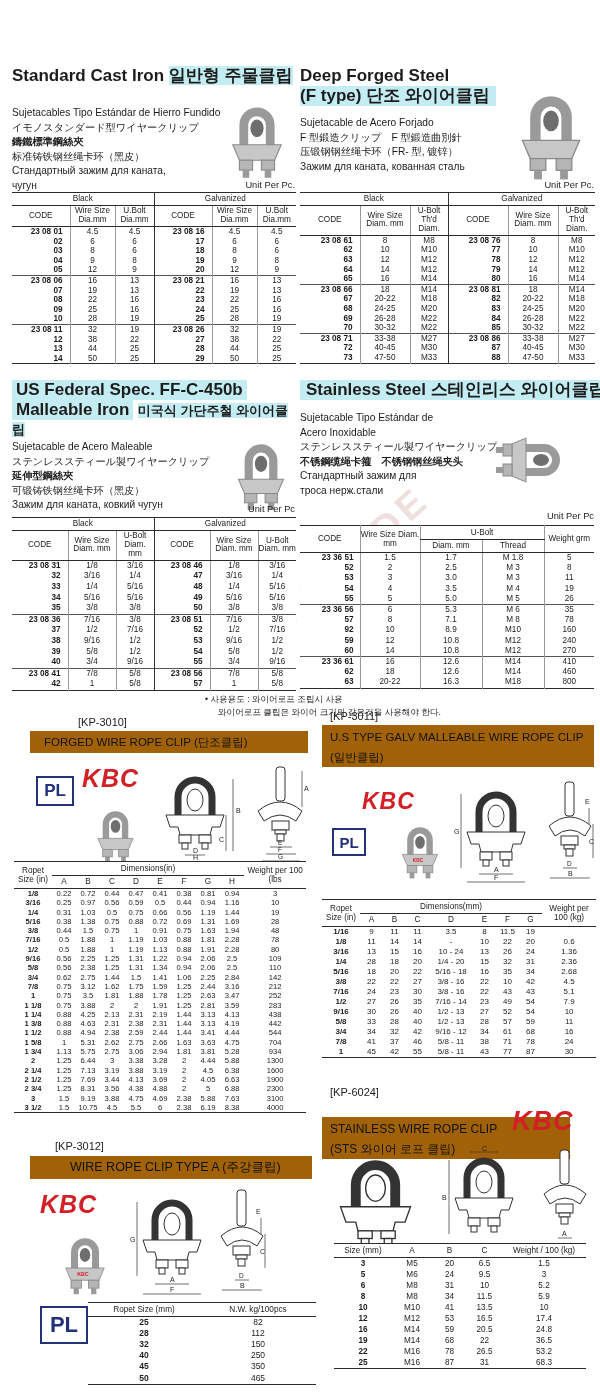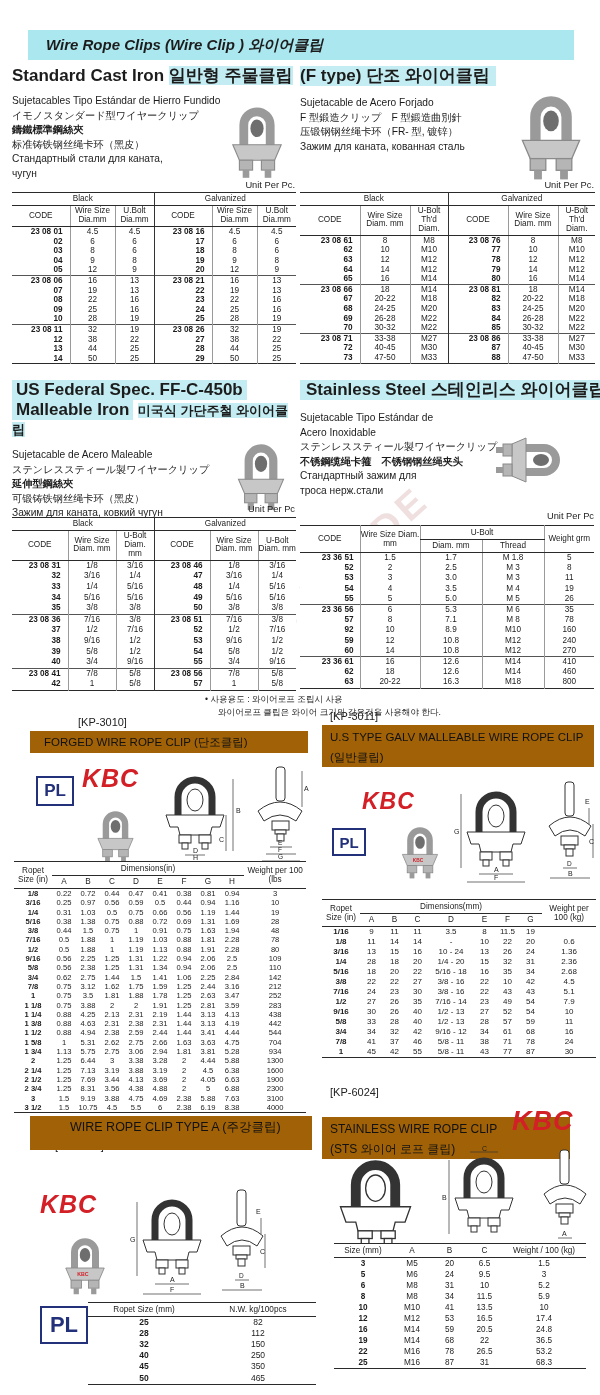--- a/index.html
+++ b/index.html
@@ -58,35 +58,32 @@
 .kp12 td{line-height:11.2px}
 svg text{font-family:"Liberation Sans",sans-serif}
 </style>
 </head>
 <body>
 
 <div class="page">
 
   <div class="abs wm" style="left:195px;top:560px">B2B TRADE</div>
 
-  <div class="abs banner">
-    <span>Wire Rope Clips  (Wire Clip ) 와이어클립</span>
-  </div>
 
   <div class="abs" style="left:12px;top:66px;width:288px">
     <div class="sec-h">
       <span>Standard Cast Iron</span>
       <span class="hl ko-i">일반형 주물클립</span>
     </div>
-    <div class="desc" style="margin-top:8px;width:215px">
+    <div class="desc" style="margin-top:20px;width:215px">
       <div>Sujetacables Tipo Estándar de Hierro Fundido</div>
       <div>イモノスタンダード型ワイヤークリップ</div>
       <div class="b">鑄鐵標準鋼絲夾</div>
       <div>标准铸铁钢丝绳卡环（黑皮）</div>
-      <div>Стандартный стали для каната,</div>
+      <div>Стандартный зажим для каната,</div>
       <div>чугун</div>
     </div>
   </div>
   <svg class="abs" style="left:224px;top:92px" width="66" height="88" viewBox="0 0 60 80">
     <path d="M18 48 V30 A12 12 0 0 1 42 30 V48" fill="none" stroke="#9a9a9a" stroke-width="8" stroke-linecap="round"></path>
     <ellipse cx="30" cy="33" rx="6" ry="8" fill="#6e6e6e"></ellipse>
     <path d="M8 48 H52 L46 62 H14 Z" fill="#c7c7c7" stroke="#8a8a8a"></path>
     <rect x="14" y="62" width="12" height="9" fill="#b5b5b5" stroke="#8a8a8a"></rect>
     <rect x="34" y="62" width="12" height="9" fill="#b5b5b5" stroke="#8a8a8a"></rect>
     <rect x="17" y="71" width="6" height="7" fill="#9a9a9a"></rect>
@@ -226,20 +223,23 @@
           <td>50</td>
           <td>25</td>
           <td>29</td>
           <td>50</td>
           <td>25</td>
         </tr>
       </tbody>
   </table>
 
   <div class="abs" style="left:300px;top:66px;width:296px">
+    <div class="sec-h">
+      <span>Deep Forged Steel</span>
+    </div>
     <div class="sec-h hl" style="display:inline-block;padding-right:6px">
       <span>(F type)</span>
       <span class="ko-i">단조 와이어클립</span>
     </div>
     <div class="desc" style="margin-top:10px;width:210px">
       <div>Sujetacable de Acero Forjado</div>
       <div>F 型鍛造クリップ　F 型鍛造曲別針</div>
       <div>压锻钢钢丝绳卡环（FR- 型, 镀锌）</div>
       <div>Зажим для каната, кованная сталь</div>
     </div>
@@ -386,21 +386,21 @@
   </table>
 
   <div class="abs" style="left:12px;top:380px;width:288px">
     <div class="sec-h hl" style="display:inline-block;padding:0 4px">
       <span>US Federal Spec. FF-C-450b</span>
     </div><br>
     <div class="sec-h hl" style="display:inline-block;padding:0 4px">
       <span>Malleable Iron</span>
     </div>
     <span class="hl ko-i" style="font-weight:bold;font-size:13px">미국식 가단주철 와이어클립</span>
-    <div class="desc" style="margin-top:9px;width:212px">
+    <div class="desc" style="margin-top:1px;width:212px">
       <div>Sujetacable de Acero Maleable</div>
       <div>ステンレススティール製ワイヤークリップ</div>
       <div class="b">延伸型鋼絲夾</div>
       <div>可锻铸铁钢丝绳卡环（黑皮）</div>
       <div>Зажим для каната, ковкий чугун</div>
     </div>
   </div>
   <svg class="abs" style="left:228px;top:430px" width="66" height="82" viewBox="0 0 60 80">
     <path d="M18 48 V30 A12 12 0 0 1 42 30 V48" fill="none" stroke="#9a9a9a" stroke-width="8" stroke-linecap="round"></path>
     <ellipse cx="30" cy="33" rx="6" ry="8" fill="#6e6e6e"></ellipse>
@@ -1408,21 +1408,21 @@
           <td>25</td>
           <td>M16</td>
           <td>87</td>
           <td>31</td>
           <td>68.3</td>
         </tr>
       </tbody>
   </table>
 
   <div class="abs ref" style="left:55px;top:1140px">[KP-3012]</div>
-  <div class="abs gbar" style="left:30px;top:1116px;width:282px;height:34px;line-height:23px;padding-left:40px;font-size:12.5px">WIRE ROPE CLIP TYPE A (주강클립)</div>
+  <div class="abs gbar" style="left:30px;top:1156px;width:282px;height:23px;line-height:23px;padding-left:40px;font-size:12.5px">WIRE ROPE CLIP TYPE A (주강클립)</div>
   <div class="abs kbc" style="left:40px;top:1192px;font-size:25px">KBC</div>
   <svg class="abs" style="left:56px;top:1226px" width="58" height="70" viewBox="0 0 60 80">
     <path d="M18 48 V30 A12 12 0 0 1 42 30 V48" fill="none" stroke="#9a9a9a" stroke-width="8" stroke-linecap="round"></path>
     <ellipse cx="30" cy="33" rx="6" ry="8" fill="#6e6e6e"></ellipse>
     <path d="M8 48 H52 L46 62 H14 Z" fill="#c7c7c7" stroke="#8a8a8a"></path>
     <rect x="14" y="62" width="12" height="9" fill="#b5b5b5" stroke="#8a8a8a"></rect>
     <rect x="34" y="62" width="12" height="9" fill="#b5b5b5" stroke="#8a8a8a"></rect>
     <rect x="17" y="71" width="6" height="7" fill="#9a9a9a"></rect>
     <rect x="37" y="71" width="6" height="7" fill="#9a9a9a"></rect>
     <text x="21" y="57" font-size="6" font-weight="bold" fill="#d31f26">KBC</text>

